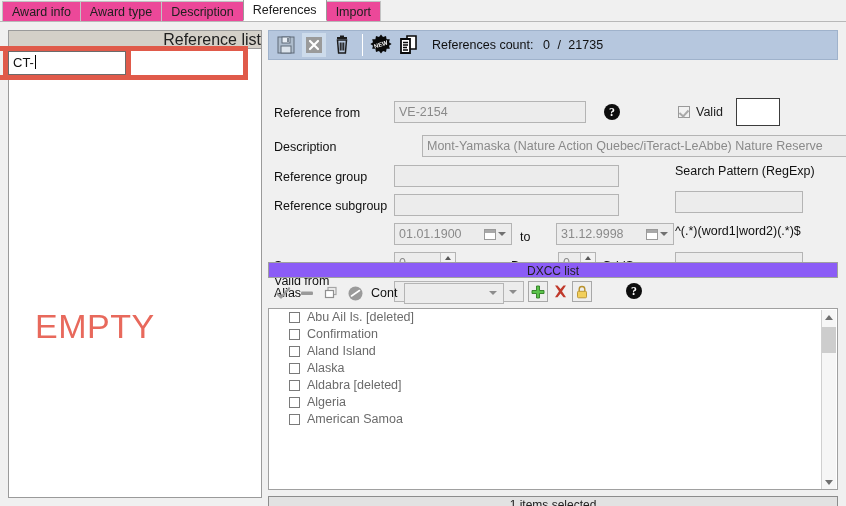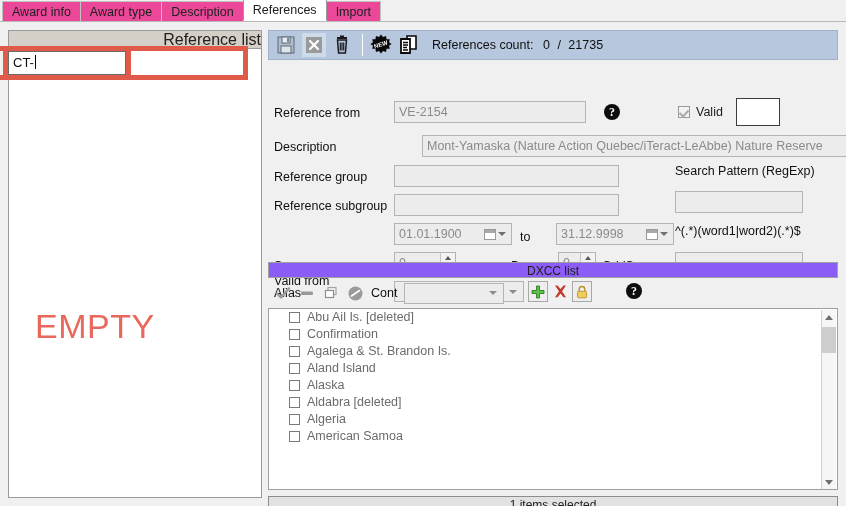--- a/index.html
+++ b/index.html
@@ -405,24 +405,20 @@
     <div class="dxrow">
       <span class="dxchk"></span>
       <span class="dxlabel">Abu Ail Is. [deleted]</span>
     </div>
     <div class="dxrow">
       <span class="dxchk"></span>
       <span class="dxlabel">Confirmation</span>
     </div>
     <div class="dxrow">
       <span class="dxchk"></span>
-      <span class="dxlabel">Agalega &amp; St. Brandon Is.</span>
-    </div>
-    <div class="dxrow">
-      <span class="dxchk"></span>
       <span class="dxlabel">Aland Island</span>
     </div>
     <div class="dxrow">
       <span class="dxchk"></span>
       <span class="dxlabel">Alaska</span>
     </div>
     <div class="dxrow">
       <span class="dxchk"></span>
       <span class="dxlabel">Aldabra [deleted]</span>
     </div>

